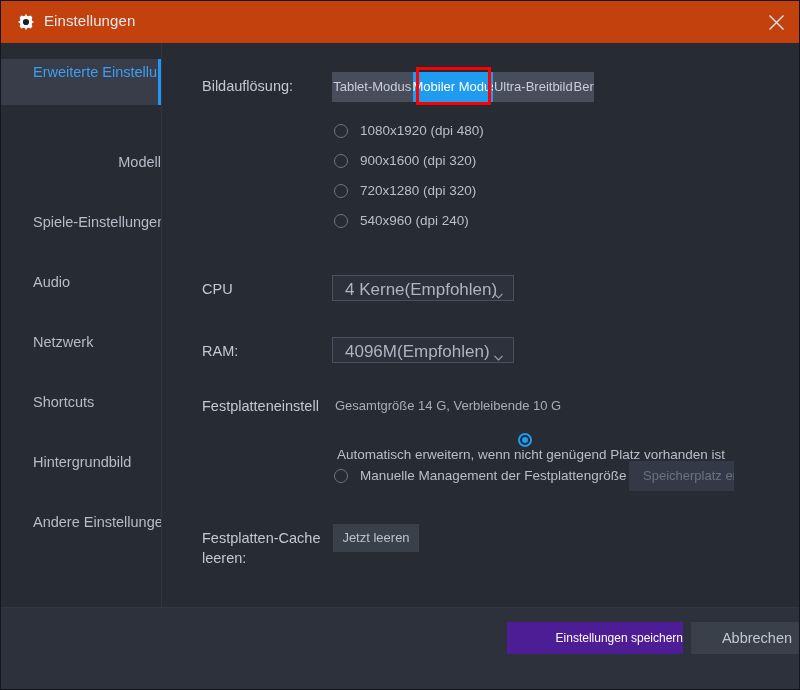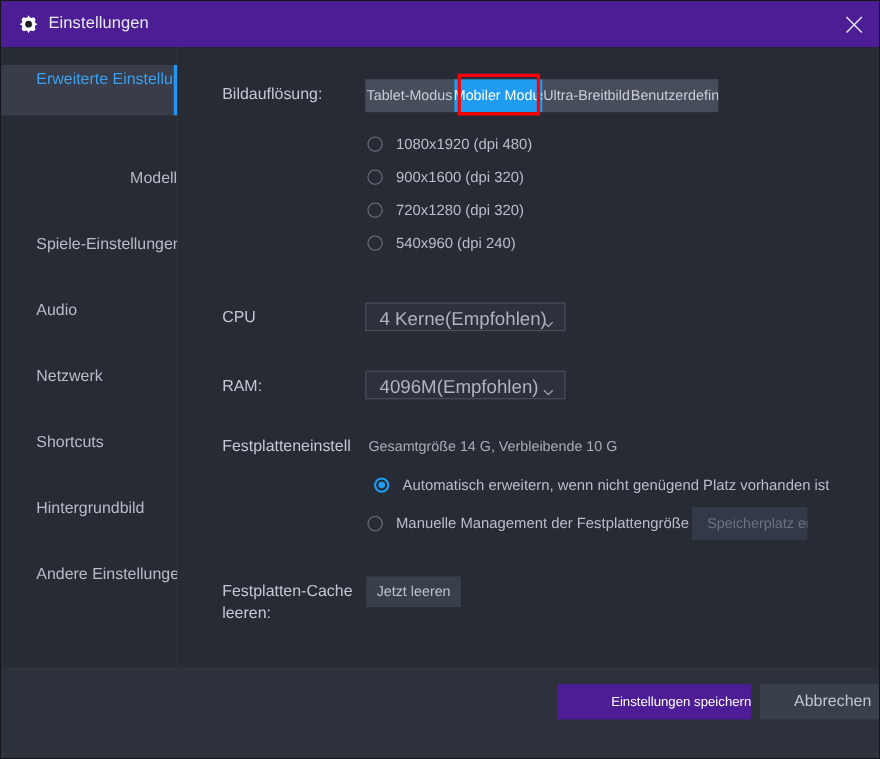--- a/index.html
+++ b/index.html
@@ -24,21 +24,21 @@
     border: 1px solid #15171c;
     overflow: hidden;
   }
 
   
   .titlebar {
     position: absolute;
     top: 0; left: 0;
     width: 798px;
     height: 42px;
-    background: #4c1d95;
+    background: #c2410c;
     border-bottom: 1px solid #15171c;
   }
   .gear-icon {
     position: absolute;
     left: 16px;
     top: 12px;
     width: 18px;
     height: 18px;
   }
   .title-text {
@@ -117,21 +117,21 @@
 
   
   .segbar {
     position: absolute;
     left: 331px;
     top: 71px;
     height: 30px;
     display: flex;
     background: #474d5b;
     overflow: hidden;
-    width: 321px;
+    width: 262px;
   }
   .seg {
     flex: 0 0 auto;
     width: 80.5px;
     height: 30px;
     line-height: 30px;
     text-align: center;
     font-size: 13px;
     color: #c9ced8;
     white-space: nowrap;
@@ -375,21 +375,21 @@
     <span class="chev">
       <svg width="9" height="6" viewBox="0 0 9 6">
           <path d="M0.5 0.8L4.5 4.8L8.5 0.8" stroke="#9aa1ae" stroke-width="1.2" fill="none"></path>
         </svg>
     </span>
   </div>
 
   <div class="row-label" style="left:201px;top:396px;width:129px;">Festplatteneinstell</div>
   <div class="disk-info" style="left:334px;top:397px;">Gesamtgröße 14 G,  Verbleibende 10 G</div>
 
-  <div class="radio-row" style="left:339px;top:432px;">
+  <div class="radio-row" style="left:324px;top:432px;flex-direction:column;">
     <span class="radio on"></span>
     <span class="radio-label">Automatisch erweitern, wenn nicht genügend Platz vorhanden ist</span>
   </div>
   <div class="radio-row" style="left:333px;top:467px;">
     <span class="radio"></span>
     <span class="radio-label">Manuelle Management der Festplattengröße</span>
   </div>
   <div class="gbtn disabled" style="left:628px;top:460px;width:105px;height:30px;line-height:30px;">Speicherplatz er</div>
 
   <div class="row-label" style="left:201px;top:527px;width:130px;line-height:20px;white-space:normal;">Festplatten-Cache leeren:</div>

